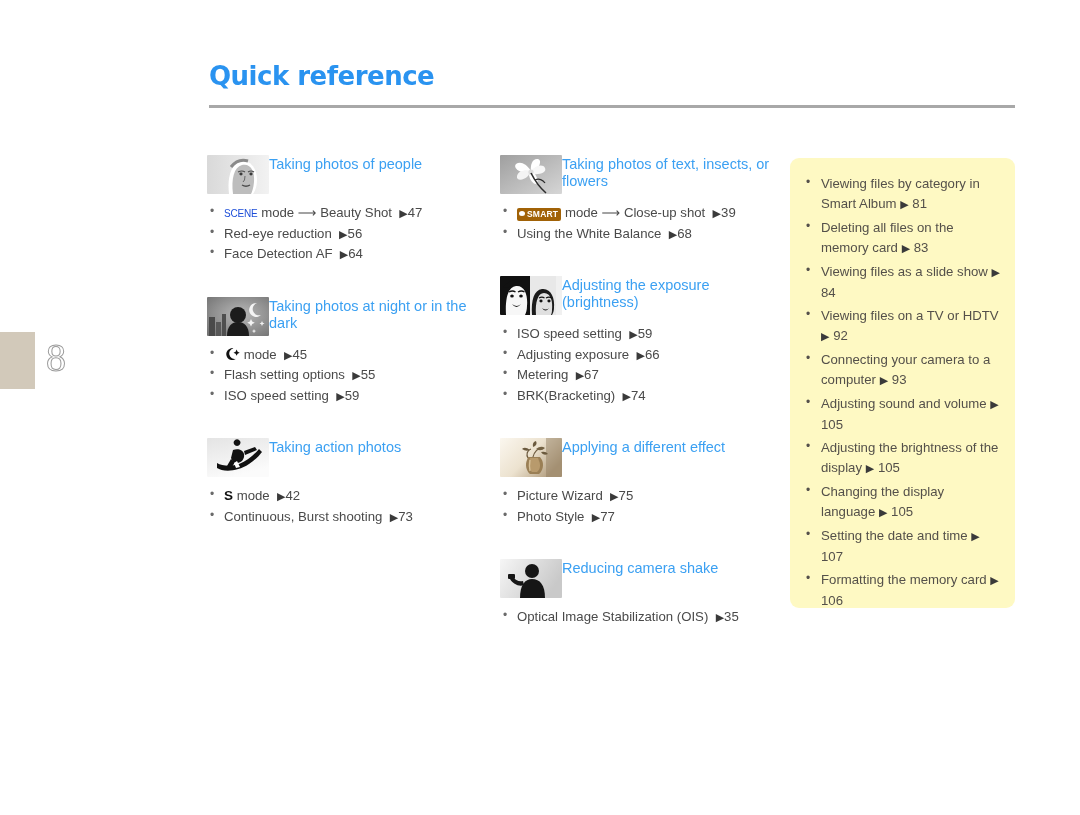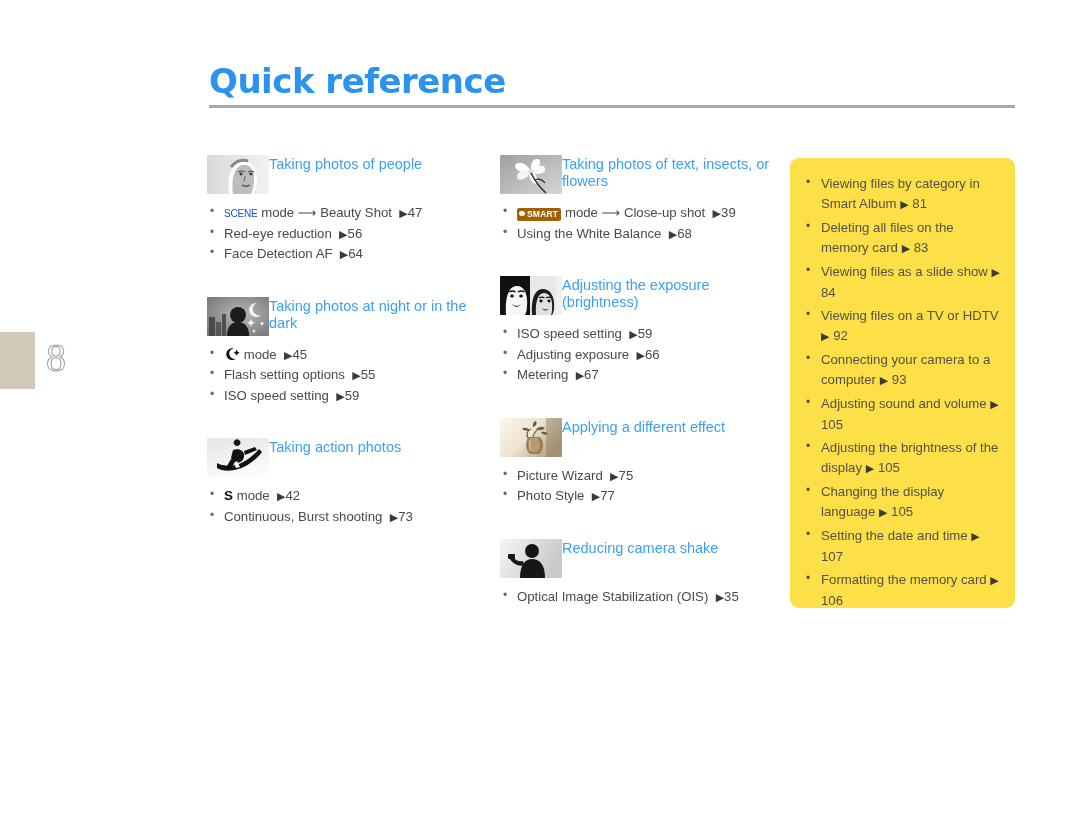--- a/index.html
+++ b/index.html
@@ -32,21 +32,21 @@
     -webkit-text-stroke: 1px #9b9b9b;
     text-align: left;
     line-height: 1;
     letter-spacing: 0;
   }
 
   
   .page-title {
     position: absolute;
     left: 209px; top: 61px;
-    font-size: 34px;
+    font-size: 26px;
     font-weight: bold;
     color: #2a93f0;
     letter-spacing: -0.5px;
     font-family: "DejaVu Sans", sans-serif;
   }
   .title-rule {
     position: absolute;
     left: 209px; top: 105px;
     width: 806px; height: 3px;
     background: #a8a8a8;
@@ -141,21 +141,21 @@
     width: 6px; height: 5px;
     background: #fff;
     border-radius: 50%;
   }
 
   
   .side-box {
     position: absolute;
     left: 790px; top: 158px;
     width: 225px; height: 450px;
-    background: #fde047;
+    background: #fef9c3;
     border-radius: 9px;
   }
   .side-box ul {
     list-style: none;
     margin: 0;
     padding: 16px 14px 0 16px;
   }
   .side-box li {
     position: relative;
     padding-left: 15px;
@@ -330,20 +330,21 @@
       <path d="M42 32 q4 3 7 0 q-3.5 5 -7 0 z" fill="#111"></path>
       <rect x="56" y="0" width="6" height="39" fill="#f0f0f0"></rect>
     </svg>
           </div>
           <div class="sec-title">Adjusting the exposure (brightness)</div>
         </div>
         <ul class="items">
           <li><span>ISO speed setting</span>&nbsp; <span class="arw">▶</span><span>59</span></li>
           <li><span>Adjusting exposure</span>&nbsp; <span class="arw">▶</span><span>66</span></li>
           <li><span>Metering</span>&nbsp; <span class="arw">▶</span><span>67</span></li>
+          <li><span>BRK(Bracketing)</span>&nbsp; <span class="arw">▶</span><span>74</span></li>
         </ul>
       </div>
       <div style="height: 26px;"></div>
       <div class="section">
         <div class="sec-head">
           <div class="thumb">
             <svg viewBox="0 0 62 39" xmlns="http://www.w3.org/2000/svg">
       <defs>
                 <linearGradient id="vg" x1="0" y1="0" x2="1" y2="0.6">
         <stop offset="0" stop-color="#fbf7ef"></stop>

